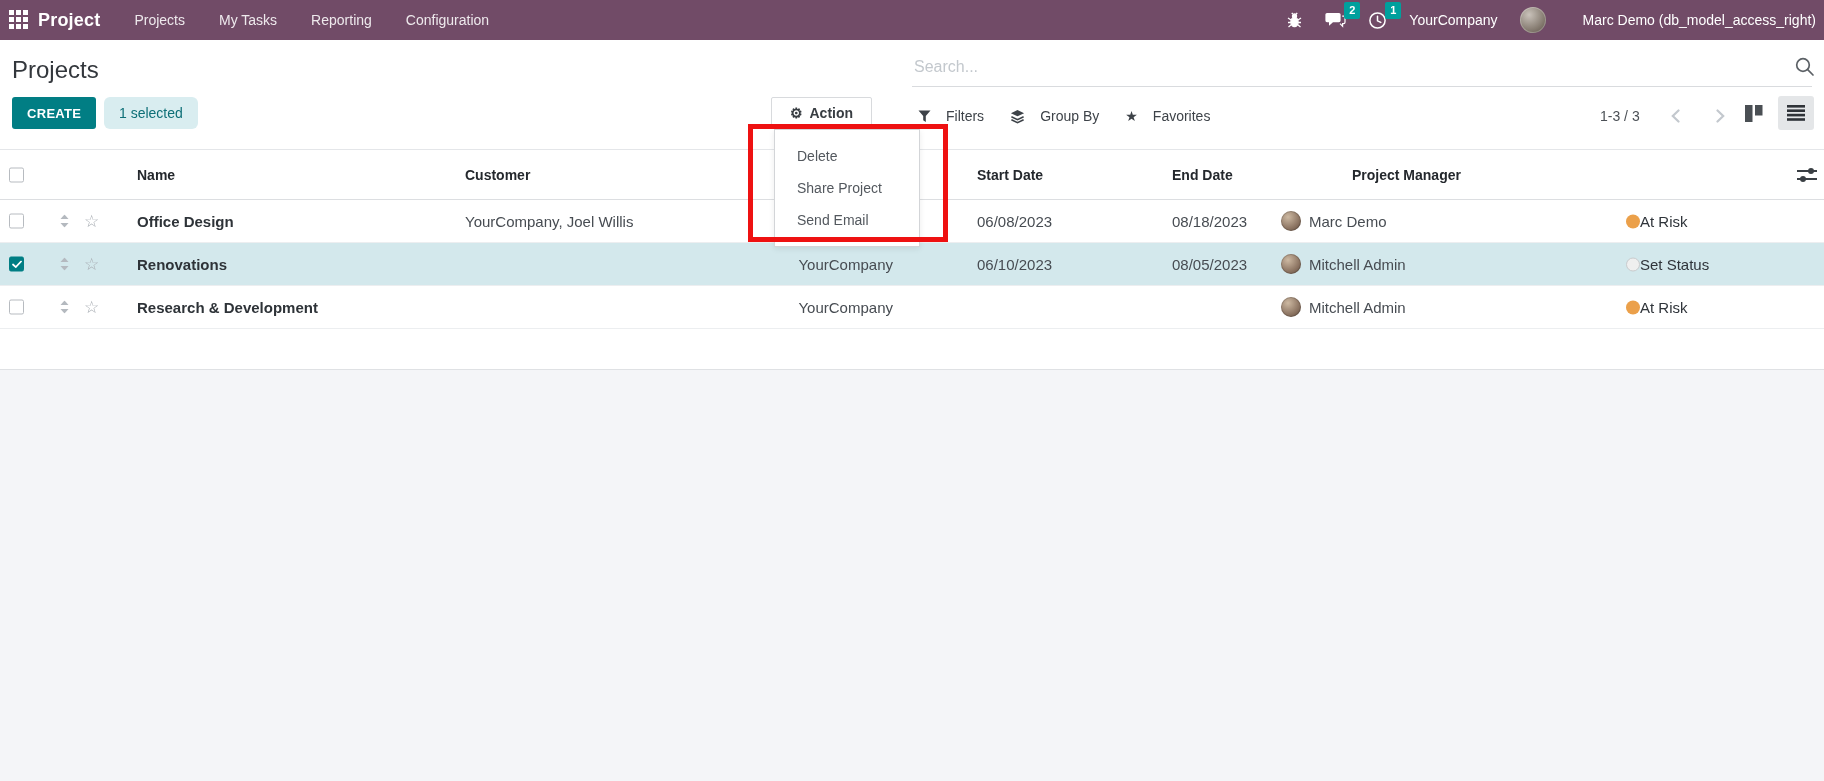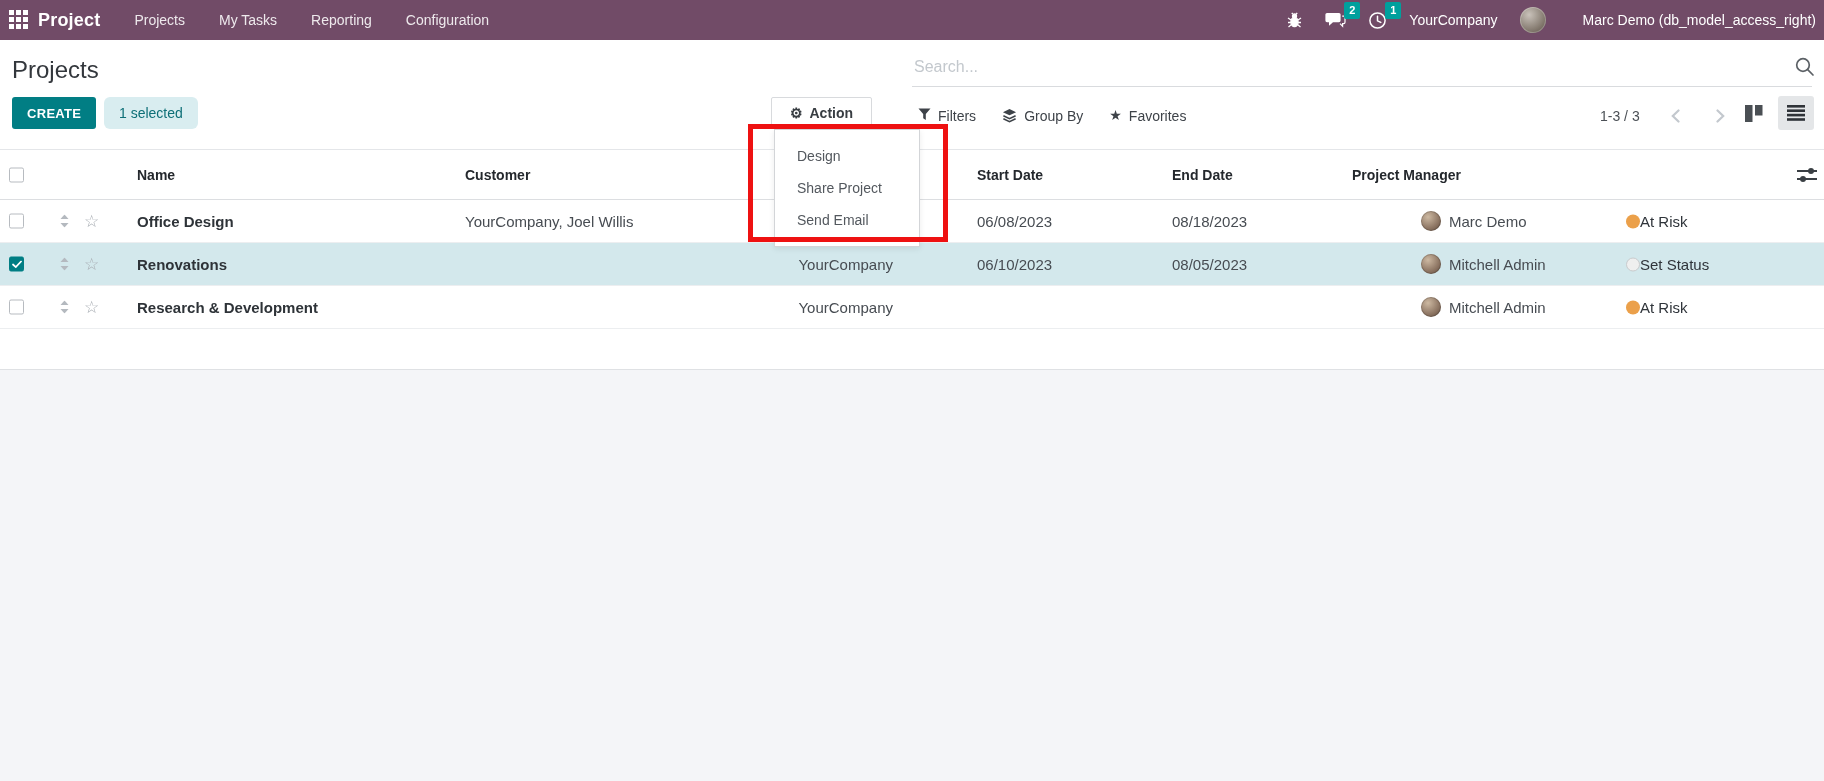--- a/index.html
+++ b/index.html
@@ -43,21 +43,21 @@
   .red-annotation { position:absolute; left:748px; top:124px; width:200px; height:118px;
                     border:5px solid #ee1111; z-index:30; pointer-events:none; }
 
   
   .search-zone { position:absolute; left:912px; top:52px; width:900px; height:35px; }
   .search-placeholder { position:absolute; left:2px; top:6px; font-size:16px; color:#c3c8cd; }
   .search-underline { position:absolute; left:0; top:34px; width:900px; border-top:1px solid #d9dbde; }
   .search-icon-btn { position:absolute; left:1794px; top:56px; width:22px; height:22px; cursor:pointer; }
 
   .filter-row { position:absolute; left:918px; top:100px; height:32px; display:flex; align-items:center; gap:26px; }
-  .fbtn { display:flex; align-items:flex-start; gap:7px; font-size:14px; color:#3e4349; cursor:pointer; }
+  .fbtn { display:flex; align-items:center; gap:15px; font-size:14px; color:#3e4349; cursor:pointer; }
   .star-glyph { font-size:14px; color:#3e4349; line-height:1; }
 
   .pager { position:absolute; left:1600px; top:100px; height:32px; display:flex; align-items:center; gap:27px; }
   .pager-text { font-size:14px; color:#4b5056; }
   .pg-btn { width:18px; height:20px; display:flex; align-items:center; justify-content:center; cursor:pointer; }
   .view-switch { position:absolute; left:1736px; top:96px; display:flex; gap:6px; }
   .vbtn { width:36px; height:34px; display:flex; align-items:center; justify-content:center; cursor:pointer; border-radius:3px; }
   .vbtn.active { background:#e4e6e8; }
 
   
@@ -69,21 +69,21 @@
   .adjust-cols { position:absolute; left:1796px; top:50%; transform:translateY(-50%); width:22px; height:20px; cursor:pointer; }
 
   .rows { position:absolute; left:0; top:200px; width:1824px; }
   .trow { position:absolute; left:0; width:1824px; height:43px; border-bottom:1px solid #eceef0; background:#fff; }
   .trow.selected { background:#d3e8ec; }
   .cell { position:absolute; top:50%; transform:translateY(-50%); font-size:15px; color:#474c52; white-space:nowrap; }
   .c-check { left:9px; } .c-handle { left:60px; } .c-star { left:84px; font-size:17px; color:#a9aeb4; }
   .c-name { left:137px; font-weight:700; color:#2e3338; }
   .c-customer { left:465px; width:428px; }
   .c-start { left:977px; } .c-end { left:1172px; }
-  .c-manager { left:1421px; display:flex; align-items:center; gap:8px; }
+  .c-manager { left:1281px; display:flex; align-items:center; gap:8px; }
   .c-status { left:1626px; display:flex; align-items:center; gap:0; color:#2f343a; }
 
   .checkbox { width:15px; height:15px; border:1px solid #b7bbc0; border-radius:2px; background:#fff;
               display:flex; align-items:center; justify-content:center; cursor:pointer; }
   .checkbox.checked { background:#017e84; border-color:#017e84; }
   .row-avatar { width:20px; height:20px; border-radius:50%;
                 background: radial-gradient(circle at 35% 30%, #cdb9a2, #8a7260 62%, #57463a);
                 box-shadow: inset 0 0 0 1px rgba(0,0,0,.15); flex:0 0 auto; }
   .status-dot { width:14px; height:14px; border-radius:50%; flex:0 0 auto; }
   .status-dot.empty { background:#efefef; border:1px solid #c9cbcd; }
@@ -154,21 +154,21 @@
   <div class="page-title">Projects</div>
   <button class="btn-create">CREATE</button>
   <div class="sel-badge">1 selected</div>
 
   <div class="btn-action">
     <span class="gear-glyph">⚙</span>
     <span>Action</span>
   </div>
 
   <div class="dropdown">
-    <div class="dd-item">Design</div>
+    <div class="dd-item">Delete</div>
     <div class="dd-item">Share Project</div>
     <div class="dd-item">Send Email</div>
   </div>
 
   <div class="red-annotation"></div>
 
   <div class="search-zone">
     <div class="search-placeholder">Search...</div>
     <div class="search-underline"></div>
   </div>

